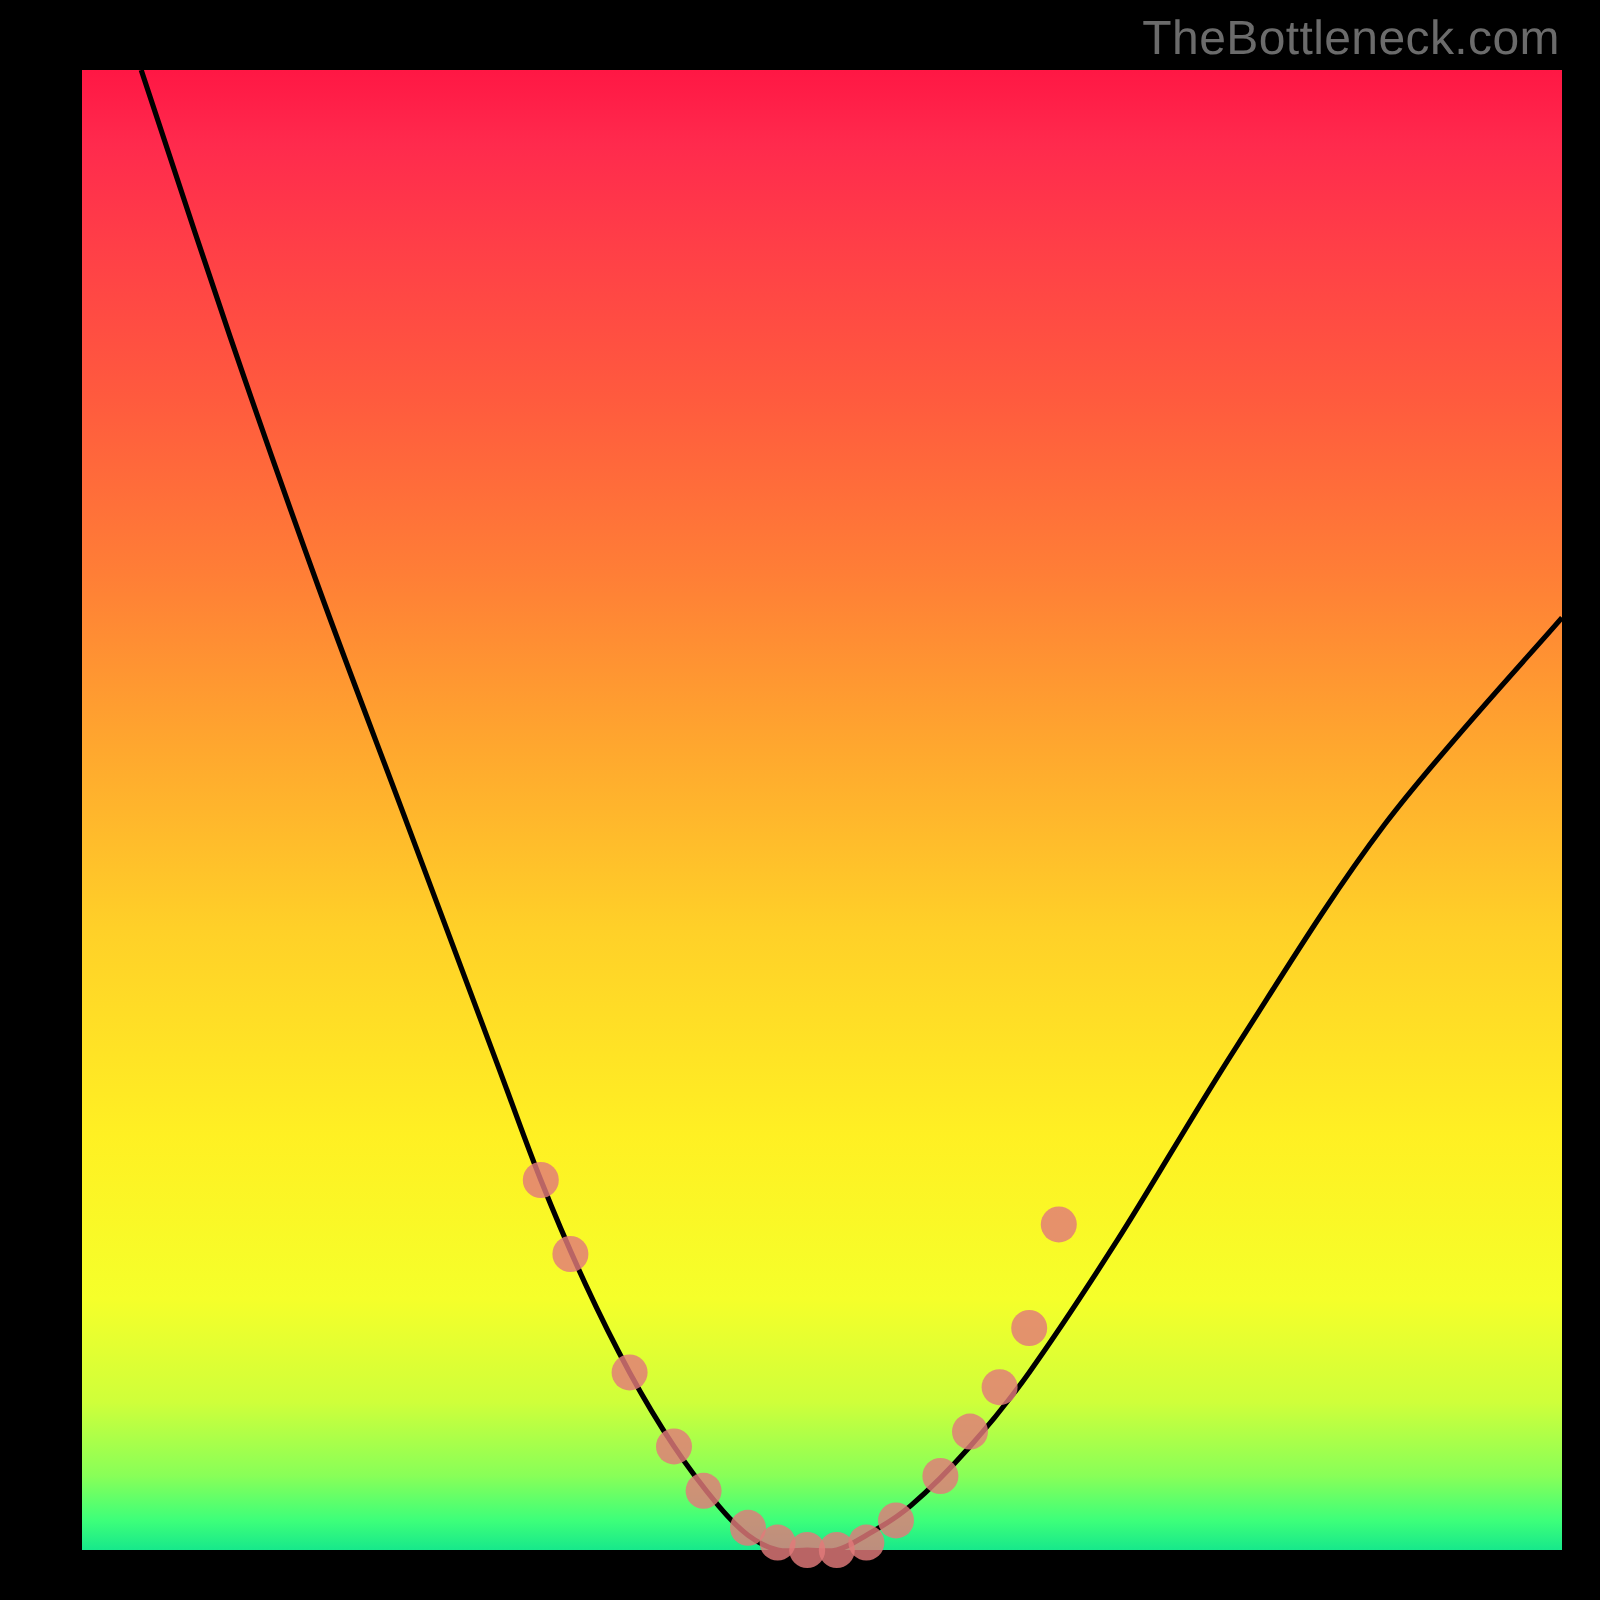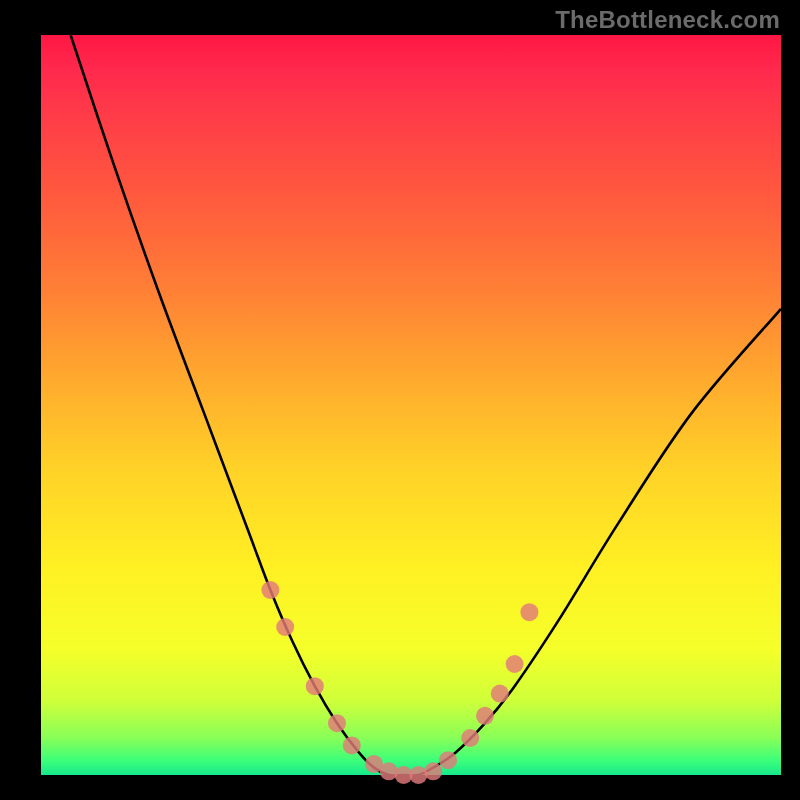--- a/index.html
+++ b/index.html
@@ -9,21 +9,20 @@
     height: 800px;
     background: #000;
     overflow: hidden;
     font-family: Arial, Helvetica, sans-serif;
   }
   .stage {
     position: relative;
     width: 800px;
     height: 800px;
     background: #000;
-    font-weight: bold;
   }
   .plot-area {
     position: absolute;
     left: 41px;
     top: 35px;
     width: 740px;
     height: 740px;
     
     background: linear-gradient(
       to bottom,

